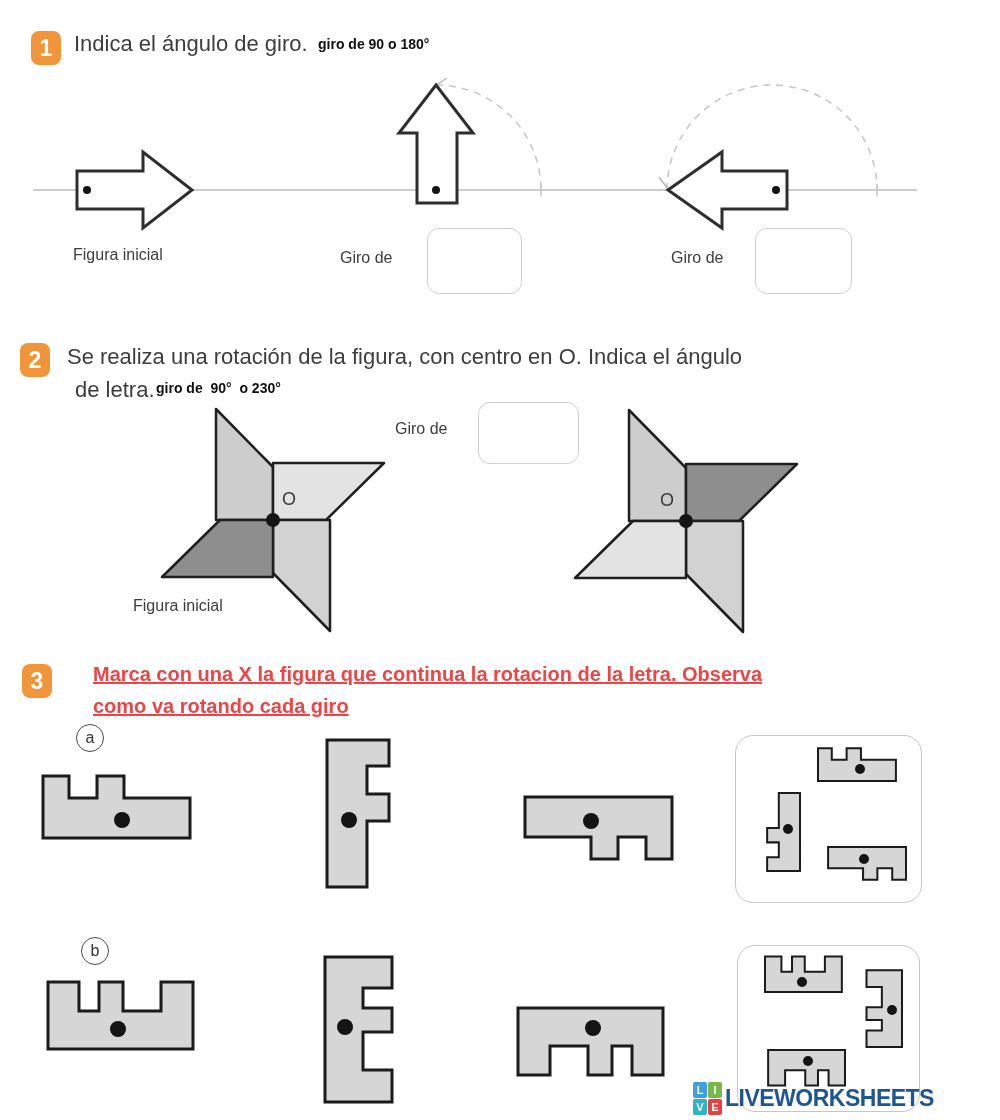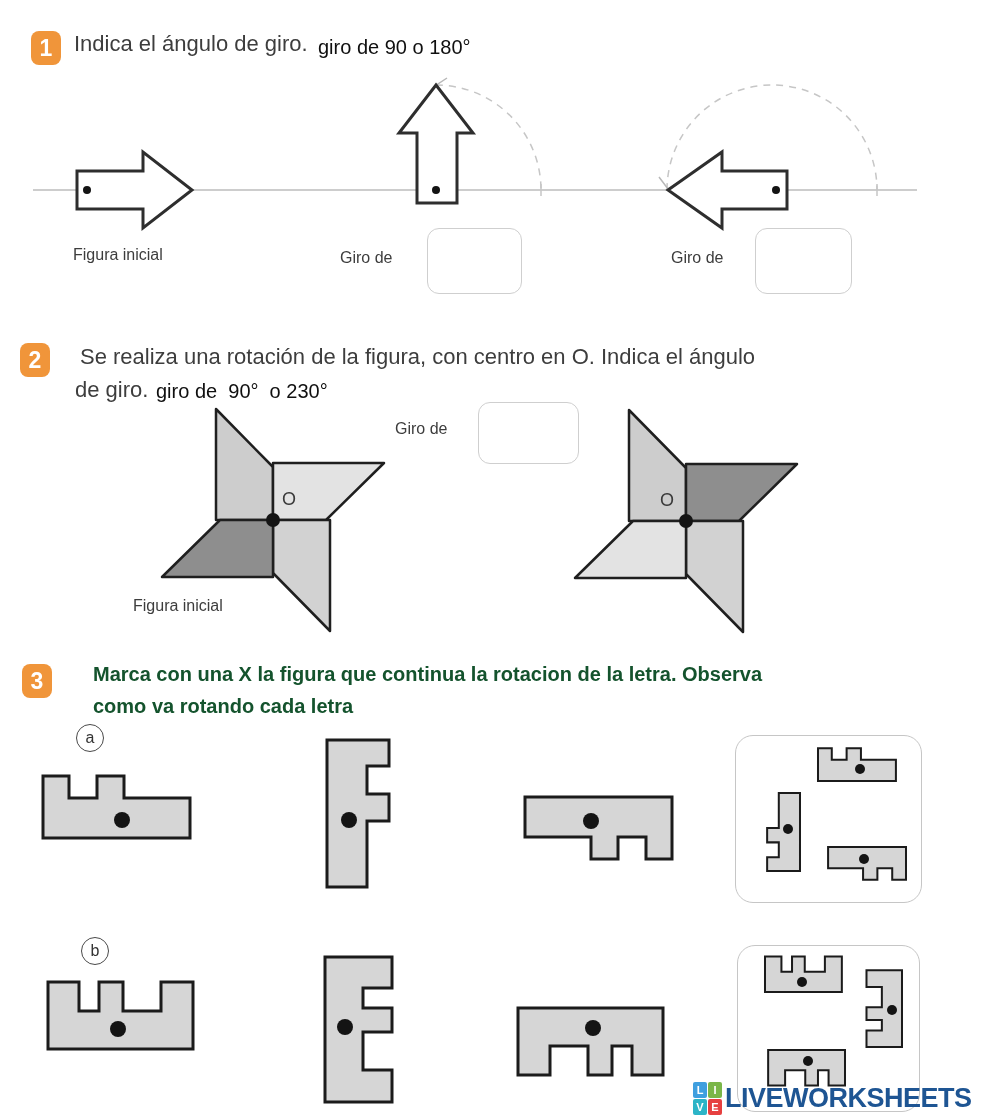--- a/index.html
+++ b/index.html
@@ -5,33 +5,33 @@
   html,body{margin:0;padding:0;background:#fff;}
   .page{position:relative;width:1000px;height:1120px;background:#ffffff;overflow:hidden;
         font-family:"Liberation Sans", sans-serif;color:#3d3d3d;}
   .gfx{position:absolute;left:0;top:0;z-index:2;}
   .txt{position:absolute;z-index:3;white-space:nowrap;margin-left:8px;}
   .pre{white-space:pre;}
   .badge{position:absolute;z-index:3;width:30px;height:34px;border-radius:8px;
          background:#f0953a;color:#fff;display:flex;align-items:center;justify-content:center;
          font-size:23px;font-weight:600;}
   .title{font-size:22px;color:#3d3d3d;}
-  .boldsub{font-size:20px;font-weight:normal;color:#0f0f0f;}
-  .ex3title{font-size:20px;font-weight:bold;color:#14532d;}
+  .boldsub{font-size:14px;font-weight:bold;color:#0f0f0f;}
+  .ex3title{font-size:20px;font-weight:bold;color:#ef4444;text-decoration:underline;}
   .label{font-size:16px;color:#3d3d3d;}
   .answer-box{position:absolute;z-index:3;background:#fff;border:1.6px solid #cfcfcf;border-radius:12px;}
   .options-box{position:absolute;z-index:1;background:#fff;border:1.6px solid #c6c6c6;border-radius:18px;}
   .circ-item{position:absolute;z-index:3;width:26px;height:26px;border:1.6px solid #4a4a4a;border-radius:50%;
              display:flex;align-items:center;justify-content:center;font-size:16px;color:#333;background:#fff;}
   .o-label{position:absolute;z-index:3;font-size:18px;color:#3a3a3a;}
   .logo{position:absolute;z-index:4;left:693px;top:1082px;display:flex;align-items:center;}
   .logo-grid{display:grid;grid-template-columns:14px 14px;grid-template-rows:16px 16px;gap:1px;margin-right:3px;}
   .logo-sq{display:flex;align-items:center;justify-content:center;color:#fff;font-size:11px;font-weight:bold;border-radius:2px;}
   .sq-l{background:#3f9fdf;} .sq-i{background:#7ab648;} .sq-v{background:#2cb4c7;} .sq-e{background:#e64040;}
-  .logo-text{font-size:27px;font-weight:bold;color:#1e5593;letter-spacing:-0.5px;}
+  .logo-text{font-size:23px;font-weight:bold;color:#1e5593;letter-spacing:-0.5px;}
 </style>
 </head>
 <body>
 
 <div class="page">
 
   <div class="options-box" style="left:735px;top:735px;width:185px;height:166px;"></div>
   <div class="options-box" style="left:737px;top:945px;width:181px;height:165px;"></div>
 
   <svg class="gfx" width="1000" height="1120" viewBox="0 0 1000 1120">
@@ -134,34 +134,34 @@
   <div class="txt boldsub" style="left:310px;top:36px;">giro de 90 o 180°</div>
   <div class="txt label" style="left:65px;top:246px;">Figura inicial</div>
   <div class="txt label" style="left:332px;top:249px;">Giro de</div>
   <div class="answer-box" style="left:427px;top:228px;width:93px;height:64px;"></div>
   <div class="txt label" style="left:663px;top:249px;">Giro de</div>
   <div class="answer-box" style="left:755px;top:228px;width:95px;height:64px;"></div>
 
   <div class="badge" style="left:20px;top:343px;">
     <span>2</span>
   </div>
-  <div class="txt title" style="left:72px;top:344px;">Se realiza una rotación de la figura, con centro en O. Indica el ángulo</div>
-  <div class="txt title" style="left:67px;top:377px;">de giro.</div>
+  <div class="txt title" style="left:59px;top:344px;">Se realiza una rotación de la figura, con centro en O. Indica el ángulo</div>
+  <div class="txt title" style="left:67px;top:377px;">de letra.</div>
   <div class="txt boldsub pre" style="left:148px;top:380px;">giro de  90°  o 230°</div>
   <div class="txt label" style="left:387px;top:420px;">Giro de</div>
   <div class="answer-box" style="left:478px;top:402px;width:99px;height:60px;"></div>
   <div class="o-label" style="left:282px;top:489px;">O</div>
   <div class="o-label" style="left:660px;top:490px;">O</div>
   <div class="txt label" style="left:125px;top:597px;">Figura inicial</div>
 
   <div class="badge" style="left:22px;top:664px;">
     <span>3</span>
   </div>
   <div class="txt ex3title" style="left:85px;top:663px;">Marca con una X la figura que continua la rotacion de la letra. Observa</div>
-  <div class="txt ex3title" style="left:85px;top:695px;">como va rotando cada letra</div>
+  <div class="txt ex3title" style="left:85px;top:695px;">como va rotando cada giro</div>
   <div class="circ-item" style="left:76px;top:724px;">
     <span>a</span>
   </div>
   <div class="circ-item" style="left:81px;top:937px;">
     <span>b</span>
   </div>
 
   <div class="logo">
     <div class="logo-grid">
       <div class="logo-sq sq-l">

